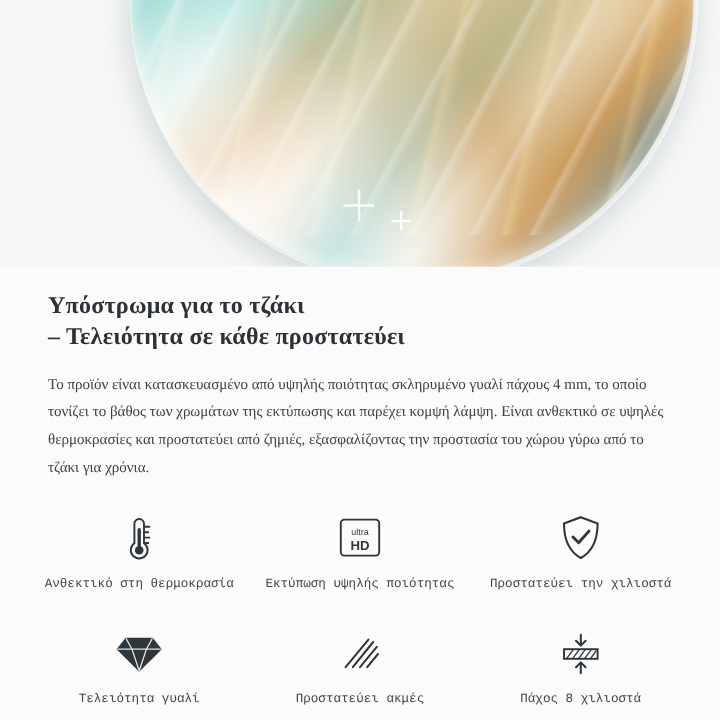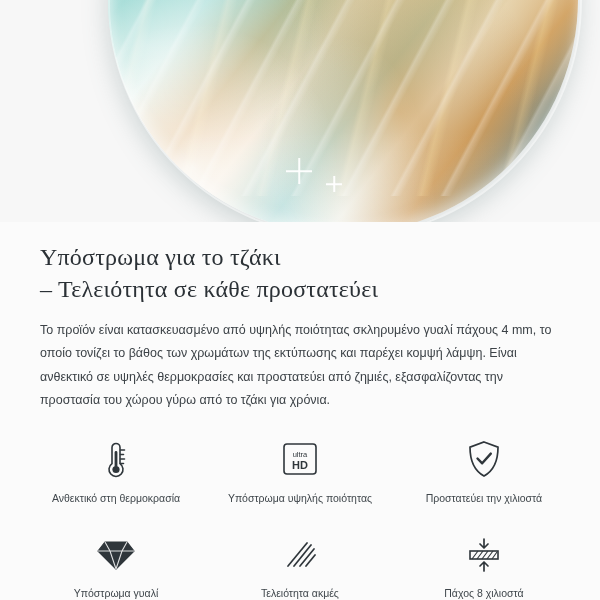--- a/index.html
+++ b/index.html
@@ -127,33 +127,33 @@
   .content {
     position: absolute;
     left: 0;
     top: 222px;
     width: 600px;
   }
   .headline {
     margin: 0;
     padding: 20px 40px 0 40px;
     font-family: "Liberation Serif", serif;
-    font-weight: 400;
-    font-size: 24px;
+    font-weight: 700;
+    font-size: 20px;
     line-height: 1.32;
     color: #2b3136;
     letter-spacing: 0.2px;
   }
   .headline .line2 {
     display: block;
   }
   .body-copy {
     margin: 0;
     padding: 14px 46px 0 40px;
-    font-family: Liberation Sans, sans-serif;
+    font-family: Liberation Serif, serif;
     font-size: 12.5px;
     line-height: 1.85;
     color: #3c4247;
     text-align: left;
   }
 
   
   .features {
     display: flex;
     flex-wrap: wrap;
@@ -170,21 +170,21 @@
   }
   .feature-icon {
     width: 46px;
     height: 42px;
     display: flex;
     align-items: center;
     justify-content: center;
     margin-bottom: 12px;
   }
   .feature-label {
-    font-family: Liberation Sans, sans-serif;
+    font-family: Liberation Mono, monospace;
     font-size: 10.5px;
     color: #3f464b;
     line-height: 1.3;
   }
   .row2 .feature-icon { height: 40px; }
   svg { display: block; }
 </style>
 </head>
 <body>
 
@@ -221,21 +221,21 @@
       </div>
 
       <div class="feature">
         <div class="feature-icon">
           <svg width="40" height="36" viewBox="0 0 40 36">
             <rect x="4" y="3" width="32" height="30" rx="3" fill="none" stroke="#2f363b" stroke-width="1.6"></rect>
             <text x="20" y="16" text-anchor="middle" font-family="Liberation Sans, sans-serif" font-size="7.5" fill="#2f363b">ultra</text>
             <text x="20" y="28" text-anchor="middle" font-family="Liberation Sans, sans-serif" font-size="11" font-weight="bold" fill="#2f363b">HD</text>
           </svg>
         </div>
-        <div class="feature-label">Υπόστρωμα υψηλής ποιότητας</div>
+        <div class="feature-label">Εκτύπωση υψηλής ποιότητας</div>
       </div>
 
       <div class="feature">
         <div class="feature-icon">
           <svg width="34" height="40" viewBox="0 0 34 40">
             <path d="M17 3 L31 8.2 C31 22 26 32 17 37 C8 32 3 22 3 8.2 Z" fill="none" stroke="#2f363b" stroke-width="1.7"></path>
             <path d="M10.5 19.5 L15.2 24.3 L23.8 14.6" fill="none" stroke="#2f363b" stroke-width="2.4" stroke-linecap="round" stroke-linejoin="round"></path>
           </svg>
         </div>
         <div class="feature-label">Προστατεύει την χιλιοστά</div>
@@ -245,33 +245,33 @@
 
     <div class="features row2">
 
       <div class="feature">
         <div class="feature-icon">
           <svg width="40" height="34" viewBox="0 0 40 34">
             <path d="M9 4 H31 L38 13 L20 31 L2 13 Z" fill="#2f363b" stroke="#2f363b" stroke-width="1.2" stroke-linejoin="round"></path>
             <path d="M2 13 H38 M9 4 L14 13 L20 31 M31 4 L26 13 L20 31" fill="none" stroke="#ffffff" stroke-width="1.1" opacity="0.85"></path>
           </svg>
         </div>
-        <div class="feature-label">Υπόστρωμα γυαλί</div>
+        <div class="feature-label">Τελειότητα γυαλί</div>
       </div>
 
       <div class="feature">
         <div class="feature-icon">
           <svg width="36" height="32" viewBox="0 0 36 32">
             <path d="M6 27 L25 4" stroke="#2f363b" stroke-width="1.7" stroke-linecap="round"></path>
             <path d="M12 27 L29 6" stroke="#2f363b" stroke-width="1.7" stroke-linecap="round"></path>
             <path d="M18 27 L32 10" stroke="#2f363b" stroke-width="1.7" stroke-linecap="round"></path>
             <path d="M24 27 L33 16" stroke="#2f363b" stroke-width="1.7" stroke-linecap="round"></path>
           </svg>
         </div>
-        <div class="feature-label">Τελειότητα ακμές</div>
+        <div class="feature-label">Προστατεύει ακμές</div>
       </div>
 
       <div class="feature">
         <div class="feature-icon">
           <svg width="40" height="36" viewBox="0 0 40 36">
             <path d="M20 2 V10 M16 7 L20 11 L24 7" fill="none" stroke="#2f363b" stroke-width="1.7" stroke-linecap="round" stroke-linejoin="round"></path>
             <rect x="6" y="14" width="28" height="8" fill="none" stroke="#2f363b" stroke-width="1.6"></rect>
             <path d="M8 22 L14 14 M13 22 L19 14 M18 22 L24 14 M23 22 L29 14 M28 22 L33 15" stroke="#2f363b" stroke-width="1.1"></path>
             <path d="M20 34 V26 M16 29 L20 25 L24 29" fill="none" stroke="#2f363b" stroke-width="1.7" stroke-linecap="round" stroke-linejoin="round"></path>
           </svg>

